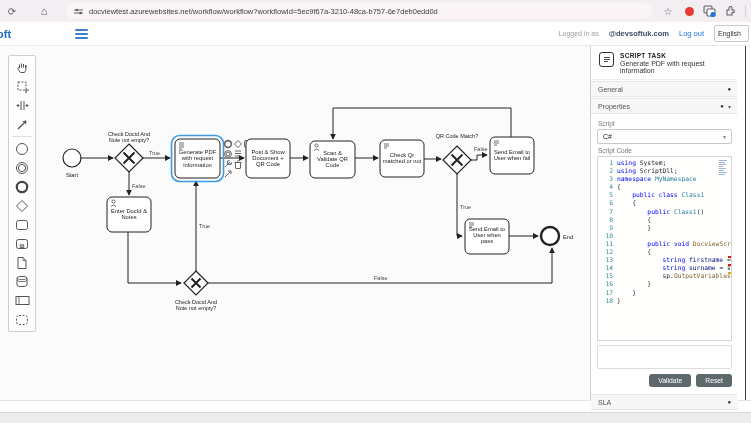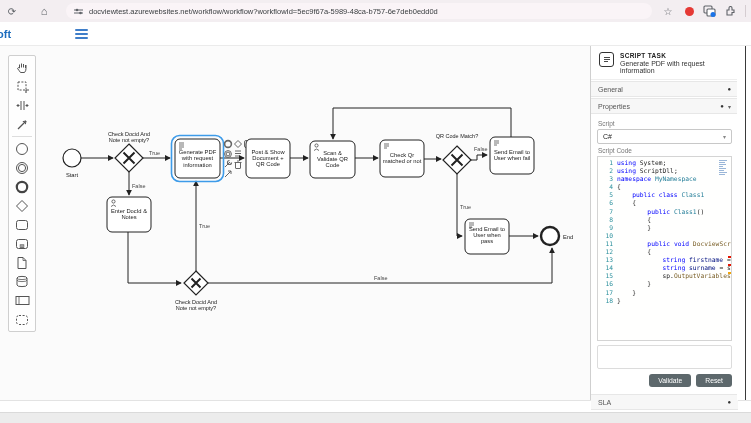--- a/index.html
+++ b/index.html
@@ -83,21 +83,21 @@
 <div id="browser-bar">
   <span class="b-icon" style="margin-left:4px">⟳</span>
   <span class="b-icon" style="margin-left:16px;font-size:11px">⌂</span>
   <div id="url-pill">
     <svg id="tune-icon" viewBox="0 0 9 7">
       <line x1="0" y1="2" x2="9" y2="2" stroke="#5f6368" stroke-width="1"></line>
       <line x1="0" y1="5" x2="9" y2="5" stroke="#5f6368" stroke-width="1"></line>
       <circle cx="3" cy="2" r="1.3" fill="#5f6368"></circle>
         <circle cx="6.5" cy="5" r="1.3" fill="#5f6368"></circle>
     </svg>
-    <span>docviewtest.azurewebsites.net/workflow/workflow?workflowId=5ec9f67a-5989-48ca-b757-6e7deb0edd0d</span>
+    <span>docviewtest.azurewebsites.net/workflow/workflow?workflowId=5ec9f67a-3210-48ca-b757-6e7deb0edd0d</span>
   </div>
   <div id="browser-right">
     <span class="b-icon">☆</span>
     <div id="ext-red"></div>
     <svg class="mini-svg" width="13" height="12" viewBox="0 0 13 12">
       <rect x="1" y="1" width="8" height="7" rx="1" fill="none" stroke="#5f6368" stroke-width="1.1"></rect>
       <rect x="4" y="4" width="8" height="7" rx="1" fill="#fff" stroke="#5f6368" stroke-width="1.1"></rect>
       <circle cx="10" cy="9.5" r="2.5" fill="#1a73e8"></circle>
     </svg>
     <svg class="mini-svg" width="11" height="11" viewBox="0 0 11 11">
@@ -108,20 +108,28 @@
   </div>
 </div>
 
 <div id="app-header">
   <div id="logo">oft</div>
   <div id="hamburger">
       <div></div>
       <div></div>
       <div></div>
     </div>
+  <div id="header-right">
+    <span id="logged-label">Logged in as</span>
+    <span id="user-email">@devsoftuk.com</span>
+    <span id="logout-link">Log out</span>
+    <div id="lang-select">
+      <span>English</span>
+    </div>
+  </div>
 </div>
 
 <div id="main">
 
   <svg id="canvas-svg" width="751" height="355" viewBox="0 45 751 355">
     <defs>
       <marker id="ah" markerWidth="7" markerHeight="7" refX="5.2" refY="3" orient="auto">
         <path d="M0,0 L6,3 L0,6 Z" fill="#222"></path>
       </marker>
     </defs>

